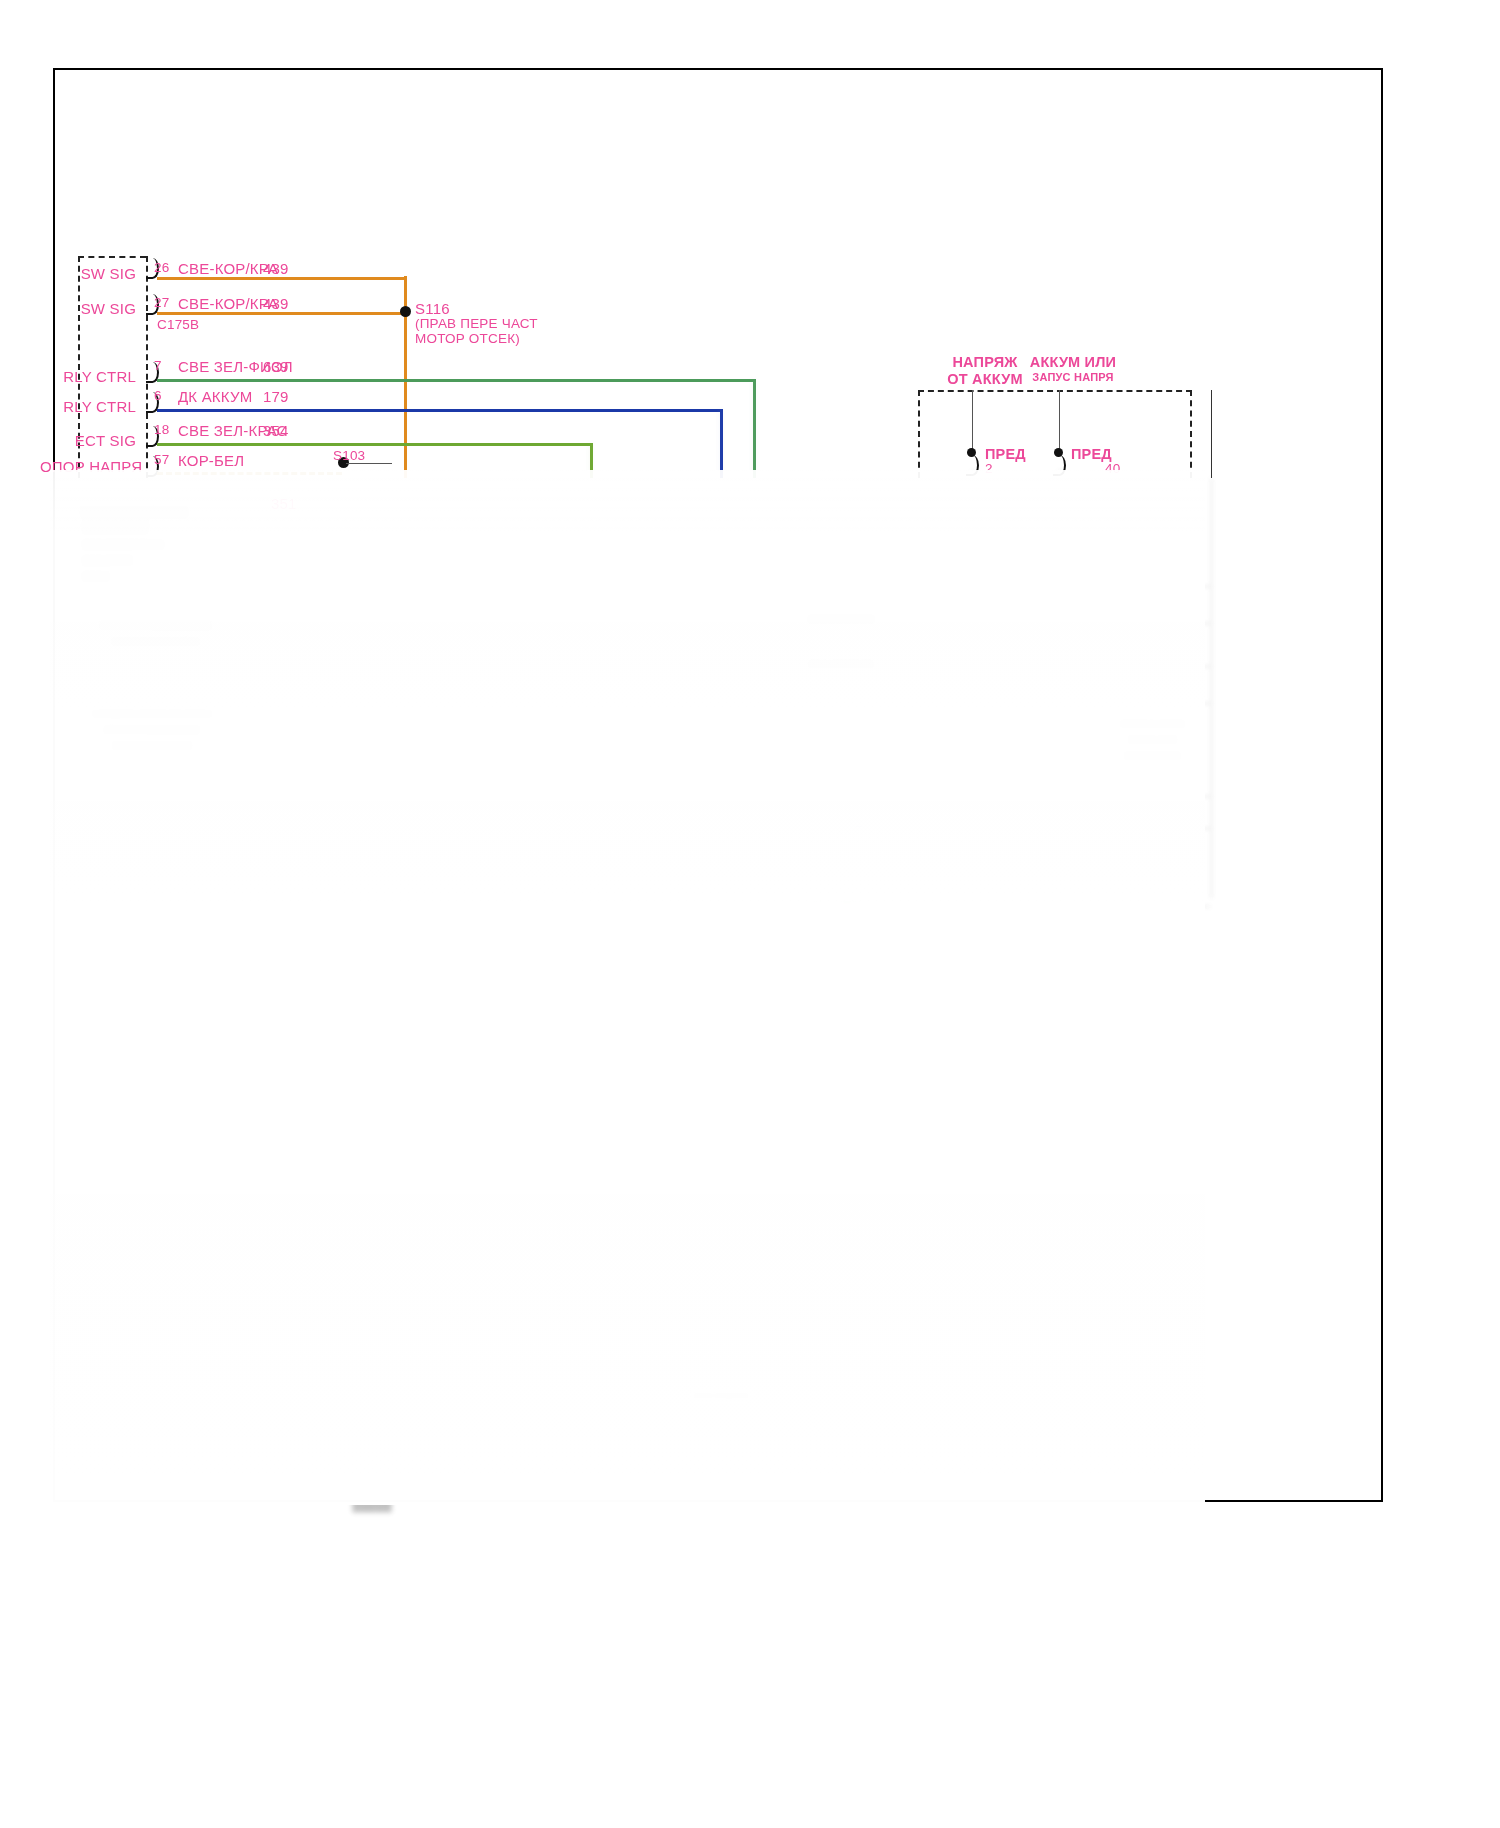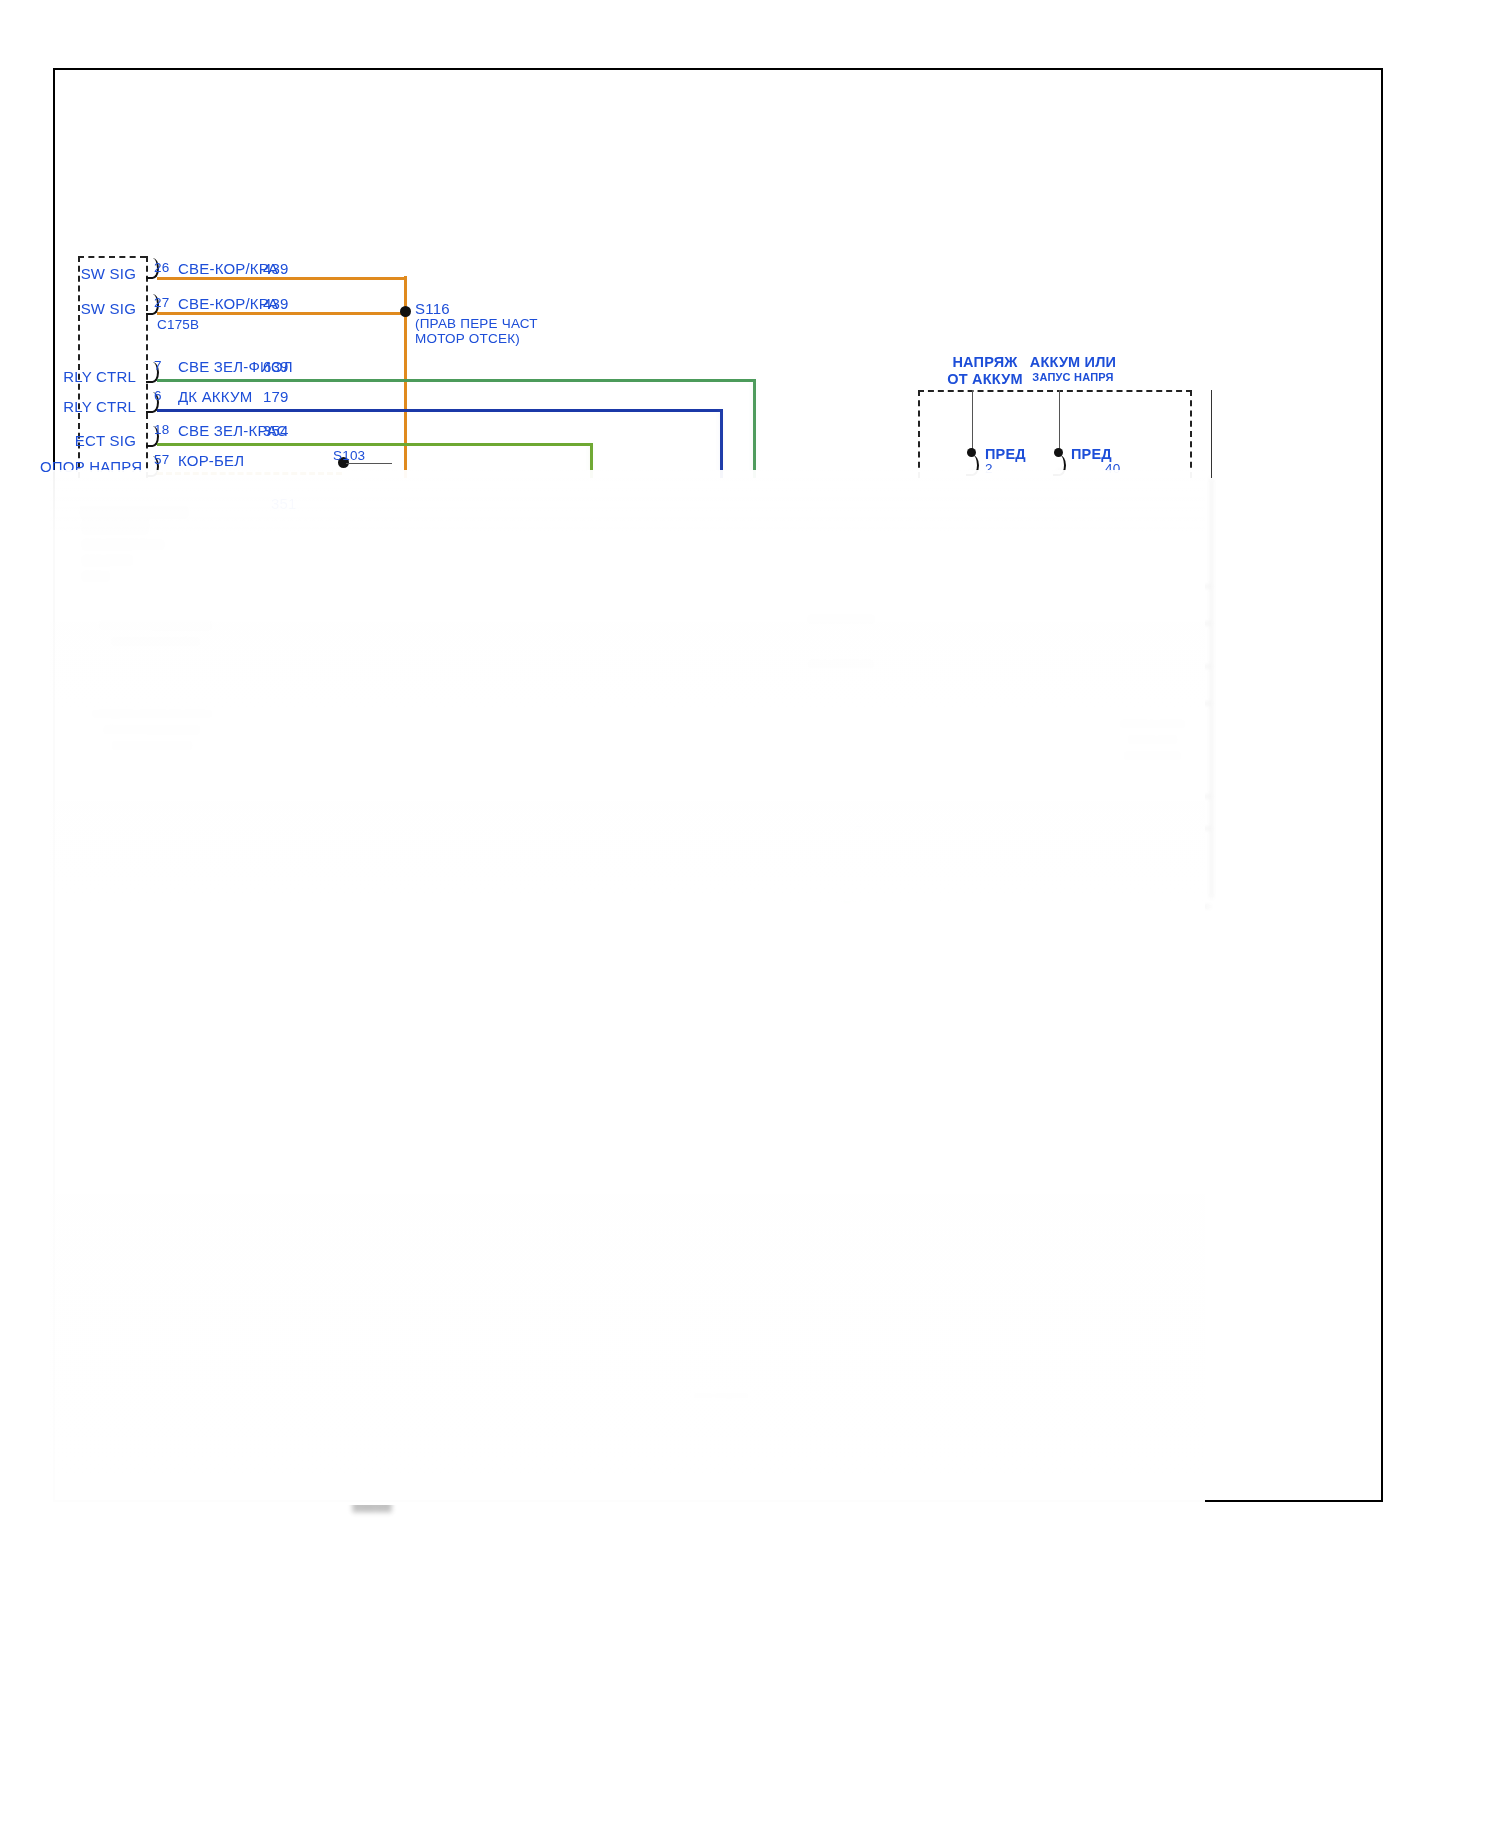--- a/index.html
+++ b/index.html
@@ -12,21 +12,21 @@
          border:2px solid #000000;background:transparent;box-sizing:border-box;}
 
   
   .hline{position:absolute;height:0;border-top-width:3px;border-top-style:solid;}
   .vline{position:absolute;width:0;border-left-width:3px;border-left-style:solid;}
   .thin-h{position:absolute;height:0;border-top:1.5px solid #555;}
   .thin-v{position:absolute;width:0;border-left:1.5px solid #555;}
   .dash-v{position:absolute;width:0;border-left:2px dashed #222;}
   .dash-h{position:absolute;height:0;border-top:2px dashed #222;}
 
-  .lbl{position:absolute;font-size:15px;color:#1d4ed8;white-space:nowrap;letter-spacing:.2px;}
+  .lbl{position:absolute;font-size:15px;color:#ec4899;white-space:nowrap;letter-spacing:.2px;}
   .lbl.b{font-weight:bold;}
   .lbl.sm{font-size:13.5px;}
   .lbl.r{text-align:right;}
   .lbl.c{text-align:center;}
 
   
   .pin{position:absolute;width:12px;height:20px;}
   .pin:before{content:"";position:absolute;left:0;top:0;width:11px;height:19px;
        border:2px solid #111;border-left:none;border-top:none;
        border-radius:0 50% 50% 0/0 50% 50% 0;}

